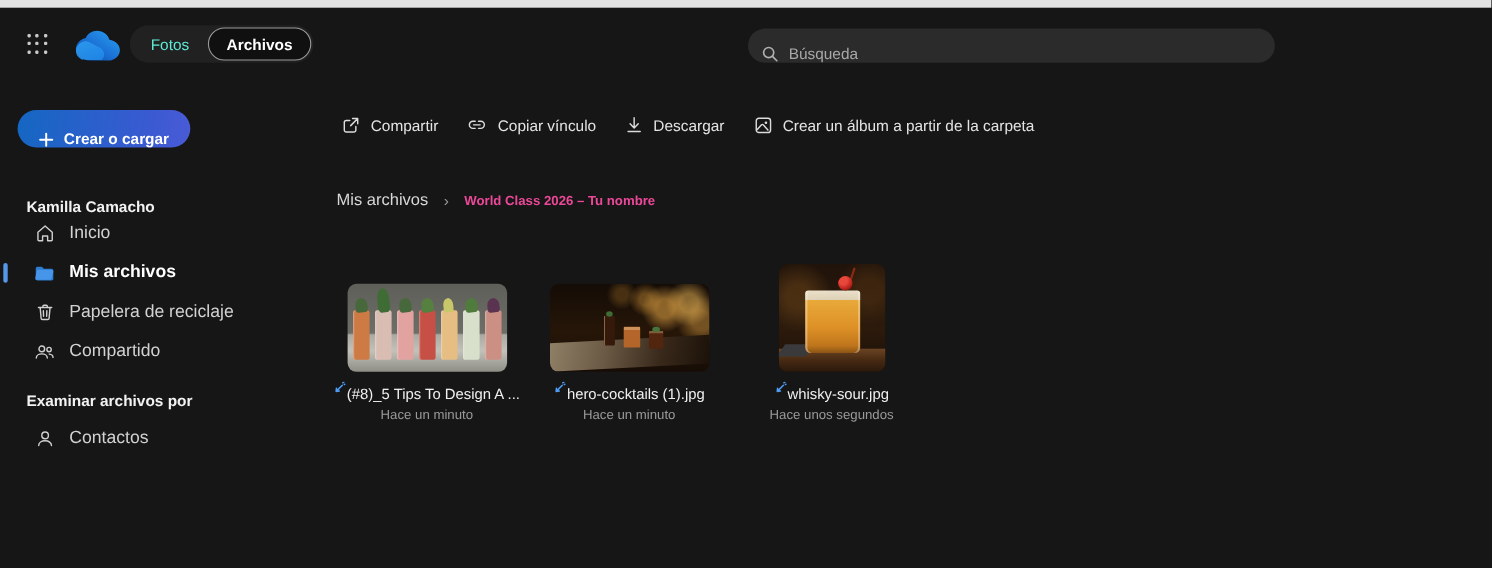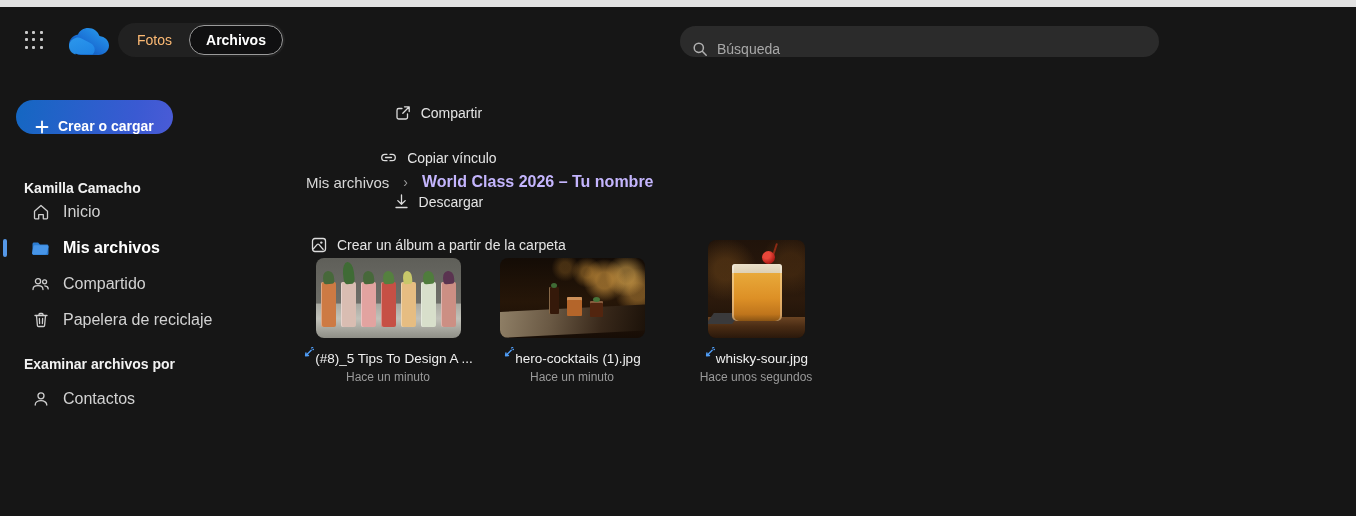--- a/index.html
+++ b/index.html
@@ -12,21 +12,21 @@
 
   
   .topbar { position:absolute; top:7px; left:0; width:1356px; height:62px; }
   .waffle { position:absolute; left:25px; top:24px; width:19px; height:19px;
             display:grid; grid-template-columns:repeat(3,1fr); gap:3px; cursor:pointer; }
   .waffle span { width:3px; height:3px; background:#c9c9c9; border-radius:1px; }
   .logo { position:absolute; left:62px; top:18px; width:48px; height:34px; cursor:pointer; }
 
   .tabs { position:absolute; left:118px; top:16px; height:34px; background:#212121;
           border-radius:20px; display:flex; align-items:center; padding:2px; }
-  .tab { padding:6px 17px; font-size:14px; color:#fdba74; border-radius:17px; cursor:pointer; white-space:nowrap; }
+  .tab { padding:6px 17px; font-size:14px; color:#5eead4; border-radius:17px; cursor:pointer; white-space:nowrap; }
   .tab.active { background:#101011; border:1px solid #9a9a9a; color:#ffffff; font-weight:bold; padding:6px 16px; }
 
   .search { position:absolute; left:680px; top:19px; width:479px; height:31px; background:#2b2b2b;
             border-radius:16px; display:flex; align-items:flex-end; padding:0 12px; gap:9px; }
   .search svg { flex:0 0 auto; }
   .search input { background:transparent; border:none; outline:none; color:#e8e8e8;
                   font-size:14px; width:100%; font-family:inherit; }
   .search input::placeholder { color:#a8a8a8; }
 
   
@@ -39,30 +39,30 @@
   .nav-item { position:relative; height:36px; display:flex; align-items:center; gap:13px;
               padding-left:31px; font-size:16px; color:#d2d2d2; cursor:pointer; }
   .nav-item .nav-icon { width:19px; height:19px; display:flex; align-items:center; justify-content:center; color:#cfcfcf; }
   .nav-item.selected { color:#ffffff; font-weight:bold; }
   .nav-item.selected::before { content:""; position:absolute; left:3px; top:9px; width:4px; height:18px;
                                border-radius:2px; background:#5598e8; }
   .section-header { position:absolute; left:24px; top:356px; font-size:14px; font-weight:bold; color:#f2f2f2; }
   .nav2 { position:absolute; left:0; top:381px; width:290px; }
 
   
-  .toolbar { position:absolute; left:310px; top:104px; display:flex; align-items:center; gap:26px;flex-direction:column; }
+  .toolbar { position:absolute; left:310px; top:104px; display:flex; align-items:center; gap:26px; }
   .tool-btn { display:inline-flex; align-items:center; gap:9px; background:none; border:none;
               color:#e4e4e4; font-size:14px; cursor:pointer; font-family:inherit; white-space:nowrap; }
   .tool-btn svg { color:#dcdcdc; }
 
   
   .breadcrumb { position:absolute; left:306px; top:173px; display:flex; align-items:center; gap:14px; }
   .crumb-parent { font-size:15px; color:#d8d8d8; cursor:pointer; }
   .crumb-sep { font-size:14px; color:#9a9a9a; }
-  .crumb-current { font-size:16px; font-weight:bold; color:#c4b5fd; }
+  .crumb-current { font-size:12px; font-weight:bold; color:#ec4899; }
 
   
   .tiles { position:absolute; left:306px; top:240px; display:flex; align-items:flex-end; gap:20px; }
   .tile { width:164px; display:flex; flex-direction:column; align-items:center; cursor:pointer; }
   .thumb { border-radius:8px; overflow:hidden; position:relative; }
   .file-name { margin-top:13px; font-size:13.5px; color:#f0f0f0; white-space:nowrap;
                display:flex; align-items:flex-start; }
   .new-badge { margin-right:1px; margin-top:-4px; }
   .file-time { margin-top:4px; font-size:12px; color:#9a9a9a; white-space:nowrap; }
 
@@ -194,38 +194,38 @@
         <span class="nav-icon">
           <svg width="19" height="19" viewBox="0 0 19 19">
             <path fill="#2d7dd2" d="M1.5 5.2c0-.9.7-1.6 1.6-1.6h4l1.8 1.8h7c.9 0 1.6.7 1.6 1.6v7.4c0 .9-.7 1.6-1.6 1.6H3.1c-.9 0-1.6-.7-1.6-1.6z"></path>
             <path fill="#4795e8" d="M2.4 7.4c.2-.7.8-1.2 1.6-1.2h11.9c1 0 1.8 1 1.5 2l-1.6 6c-.2.7-.8 1.2-1.6 1.2H2.3c-1 0-1.4-.7-1.2-1.6z"></path>
           </svg>
         </span>
         <span>Mis archivos</span>
       </div>
       <div class="nav-item">
         <span class="nav-icon">
+          <svg width="18" height="18" viewBox="0 0 18 18" fill="none" stroke="currentColor" stroke-width="1.3" stroke-linecap="round">
+            <path d="M3 4.5h12M7 4.5V3.4c0-.5.4-.9.9-.9h2.2c.5 0 .9.4.9.9v1.1M4.5 4.5l.9 10c.05.6.5 1 1.1 1h5c.6 0 1.05-.4 1.1-1l.9-10"></path>
+            <line x1="7.4" y1="7.5" x2="7.6" y2="12.5"></line>
+              <line x1="10.6" y1="7.5" x2="10.4" y2="12.5"></line>
+          </svg>
+        </span>
+        <span>Papelera de reciclaje</span>
+      </div>
+      <div class="nav-item">
+        <span class="nav-icon">
           <svg width="19" height="19" viewBox="0 0 19 19" fill="none" stroke="currentColor" stroke-width="1.3" stroke-linecap="round">
             <circle cx="7" cy="6.2" r="2.6"></circle>
               <path d="M2 14.5c0-2.3 2.2-3.8 5-3.8s5 1.5 5 3.8"></path>
             <circle cx="13.6" cy="6.8" r="2"></circle>
               <path d="M13.8 10.9c2 .2 3.4 1.4 3.4 3"></path>
           </svg>
         </span>
         <span>Compartido</span>
-      </div>
-      <div class="nav-item">
-        <span class="nav-icon">
-          <svg width="18" height="18" viewBox="0 0 18 18" fill="none" stroke="currentColor" stroke-width="1.3" stroke-linecap="round">
-            <path d="M3 4.5h12M7 4.5V3.4c0-.5.4-.9.9-.9h2.2c.5 0 .9.4.9.9v1.1M4.5 4.5l.9 10c.05.6.5 1 1.1 1h5c.6 0 1.05-.4 1.1-1l.9-10"></path>
-            <line x1="7.4" y1="7.5" x2="7.6" y2="12.5"></line>
-              <line x1="10.6" y1="7.5" x2="10.4" y2="12.5"></line>
-          </svg>
-        </span>
-        <span>Papelera de reciclaje</span>
       </div>
     </div>
 
     <div class="section-header">Examinar archivos por</div>
 
     <div class="nav2">
       <div class="nav-item">
         <span class="nav-icon">
           <svg width="18" height="18" viewBox="0 0 18 18" fill="none" stroke="currentColor" stroke-width="1.3" stroke-linecap="round">
             <circle cx="9" cy="5.8" r="3"></circle>

